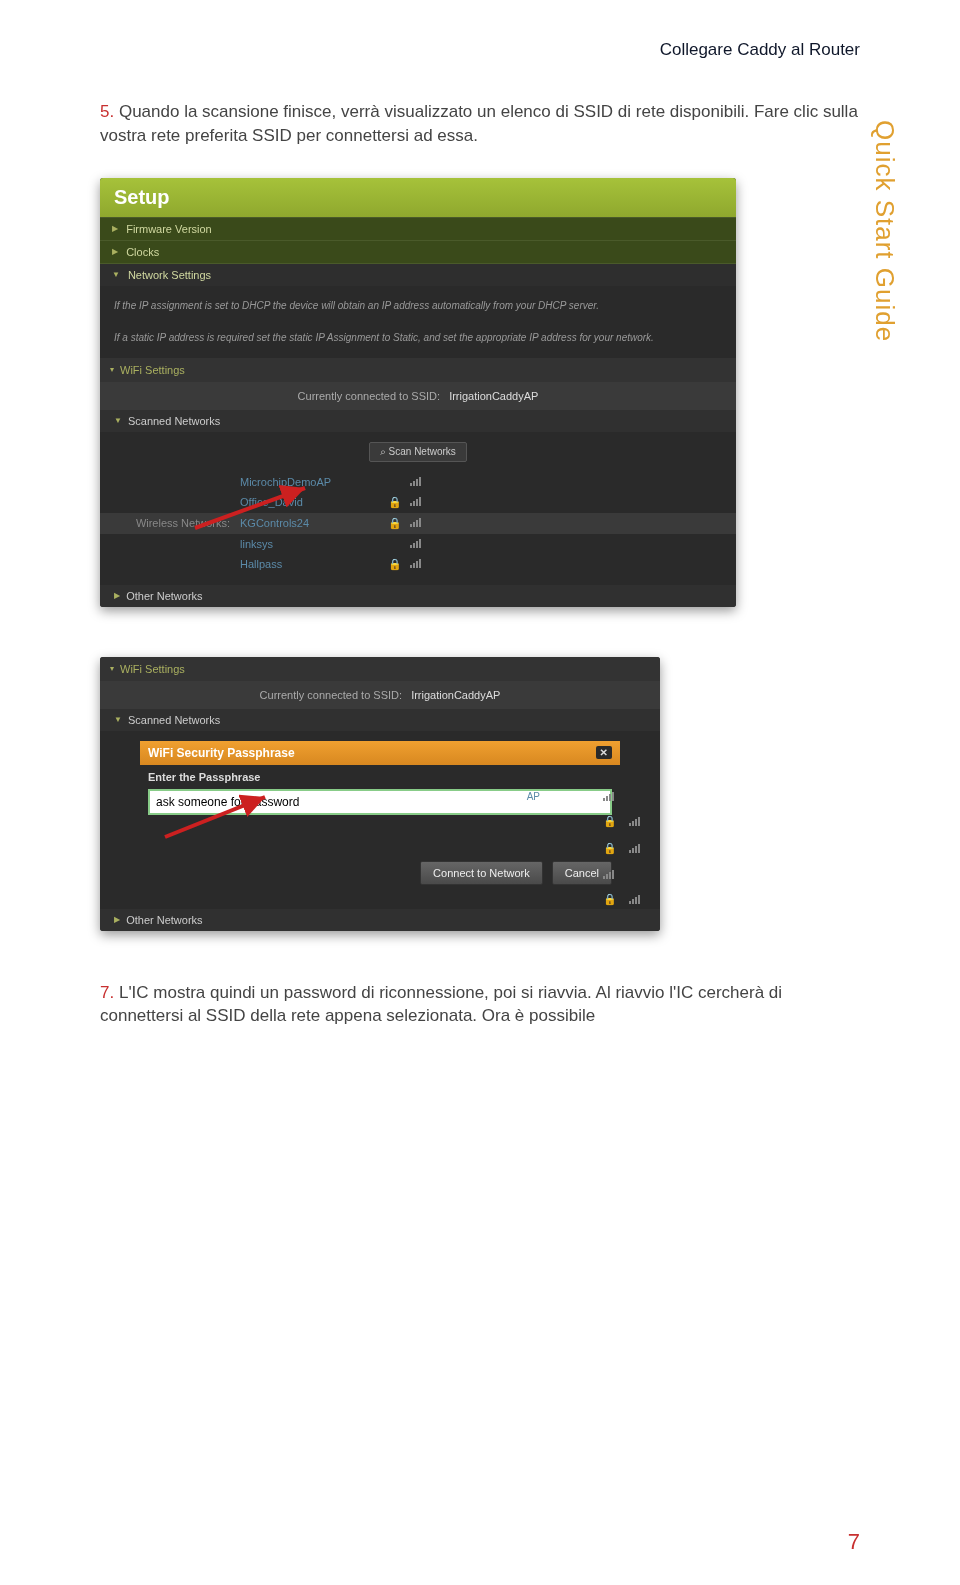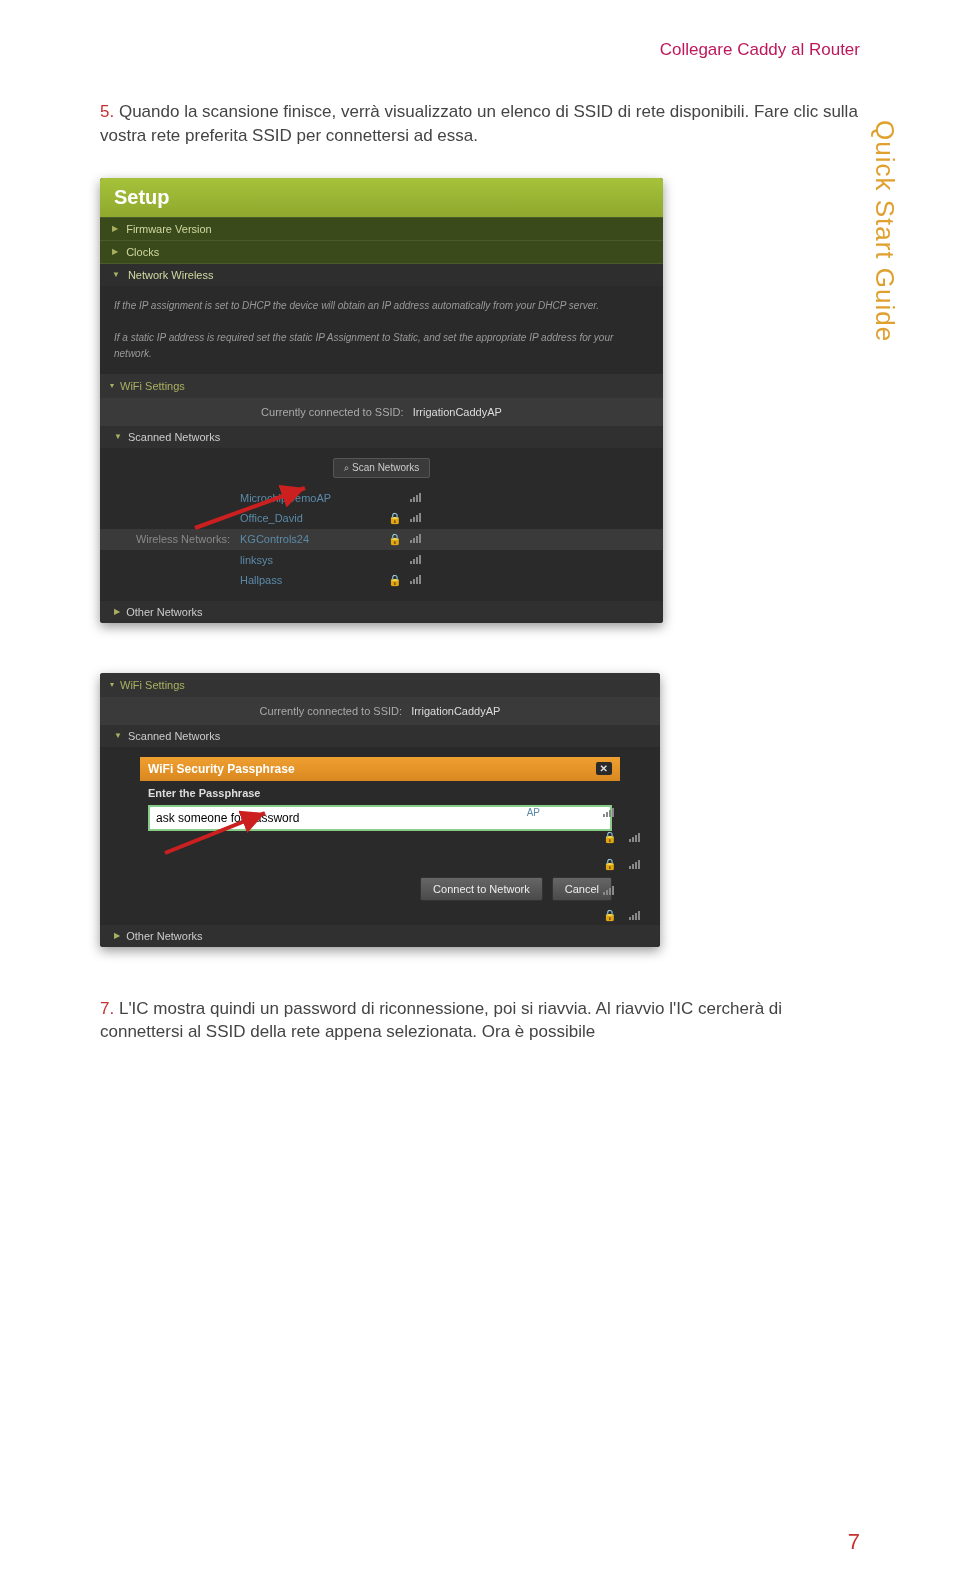--- a/index.html
+++ b/index.html
@@ -11,21 +11,21 @@
     color: #333;
     position: relative;
     min-height: 1585px;
   }
   .page {
     padding: 40px 100px 60px 100px;
     position: relative;
   }
   .header-title {
     text-align: right;
-    color: #be185d;
+    color: #0f172a;
     font-size: 17px;
     margin-bottom: 40px;
   }
   .side-label {
     position: absolute;
     right: 60px;
     top: 120px;
     writing-mode: vertical-rl;
     text-orientation: mixed;
     color: #e0a030;
@@ -42,21 +42,21 @@
     color: #c83030;
   }
   .screenshot {
     background: #2a2a2a;
     border-radius: 3px;
     box-shadow: 0 4px 12px rgba(0,0,0,0.4);
     margin: 0 0 50px 0;
     overflow: hidden;
     color: #ccc;
     font-size: 11px;
-    width: 563px;
+    width: 636px;
   }
   .setup-header {
     background: linear-gradient(#a6c23a, #8fa82e);
     color: #fff;
     font-size: 20px;
     font-weight: bold;
     padding: 8px 14px;
   }
   .acc-row {
     background: #3a4a1a;
@@ -246,21 +246,21 @@
       <div class="acc-row">
         <span class="tri">▶</span>
         <span>Firmware Version</span>
       </div>
       <div class="acc-row">
         <span class="tri">▶</span>
         <span>Clocks</span>
       </div>
       <div class="acc-row open">
         <span class="tri">▼</span>
-        <span>Network Wireless</span>
+        <span>Network Settings</span>
       </div>
       <div class="info-block">
         <div>If the IP assignment is set to DHCP the device will obtain an IP address automatically from your DHCP server.</div><br>
         <div>If a static IP address is required set the static IP Assignment to Static, and set the appropriate IP address for your network.</div>
       </div>
       <div class="wifi-settings">
         <span class="tri">▾</span>
         <span>WiFi Settings</span>
       </div>
       <div class="ssid-row">

